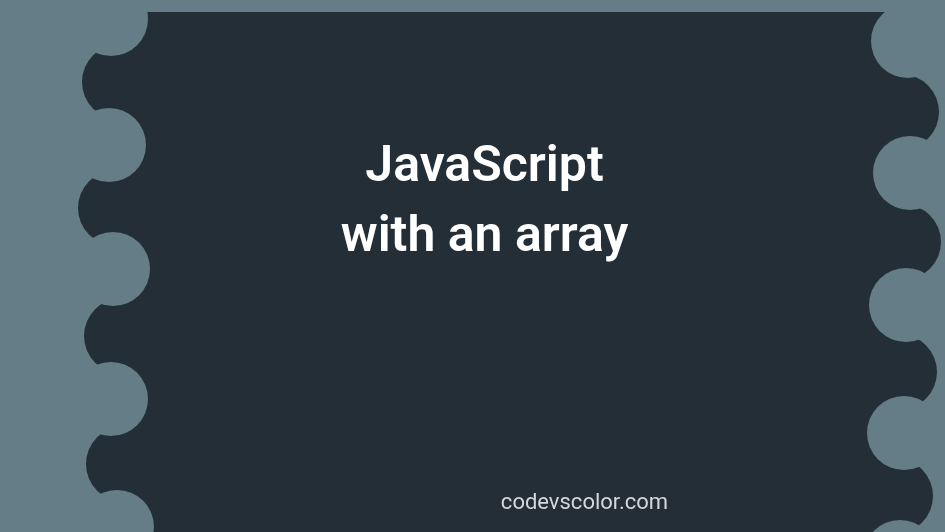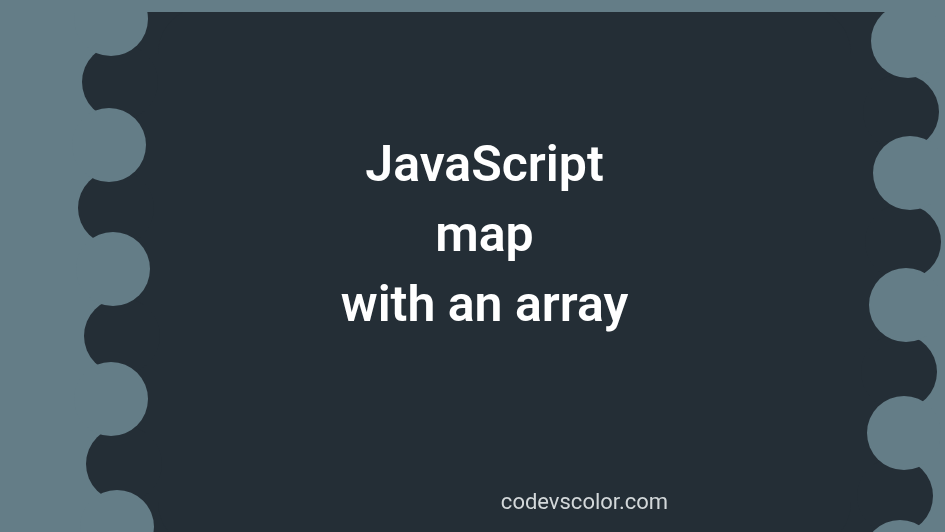--- a/index.html
+++ b/index.html
@@ -115,17 +115,16 @@
 <div class="notch notch-l4"></div>
 <div class="notch notch-l5"></div>
 <div class="notch notch-r1"></div>
 <div class="notch notch-r2"></div>
 <div class="notch notch-r3"></div>
 <div class="notch notch-r4"></div>
 <div class="notch notch-r5"></div>
 
 <div class="title">
   <div>JavaScript</div>
-  <div>map</div>
   <div>with an array</div>
 </div>
 
 <div class="watermark">codevscolor.com</div>
 
 </body></html>

